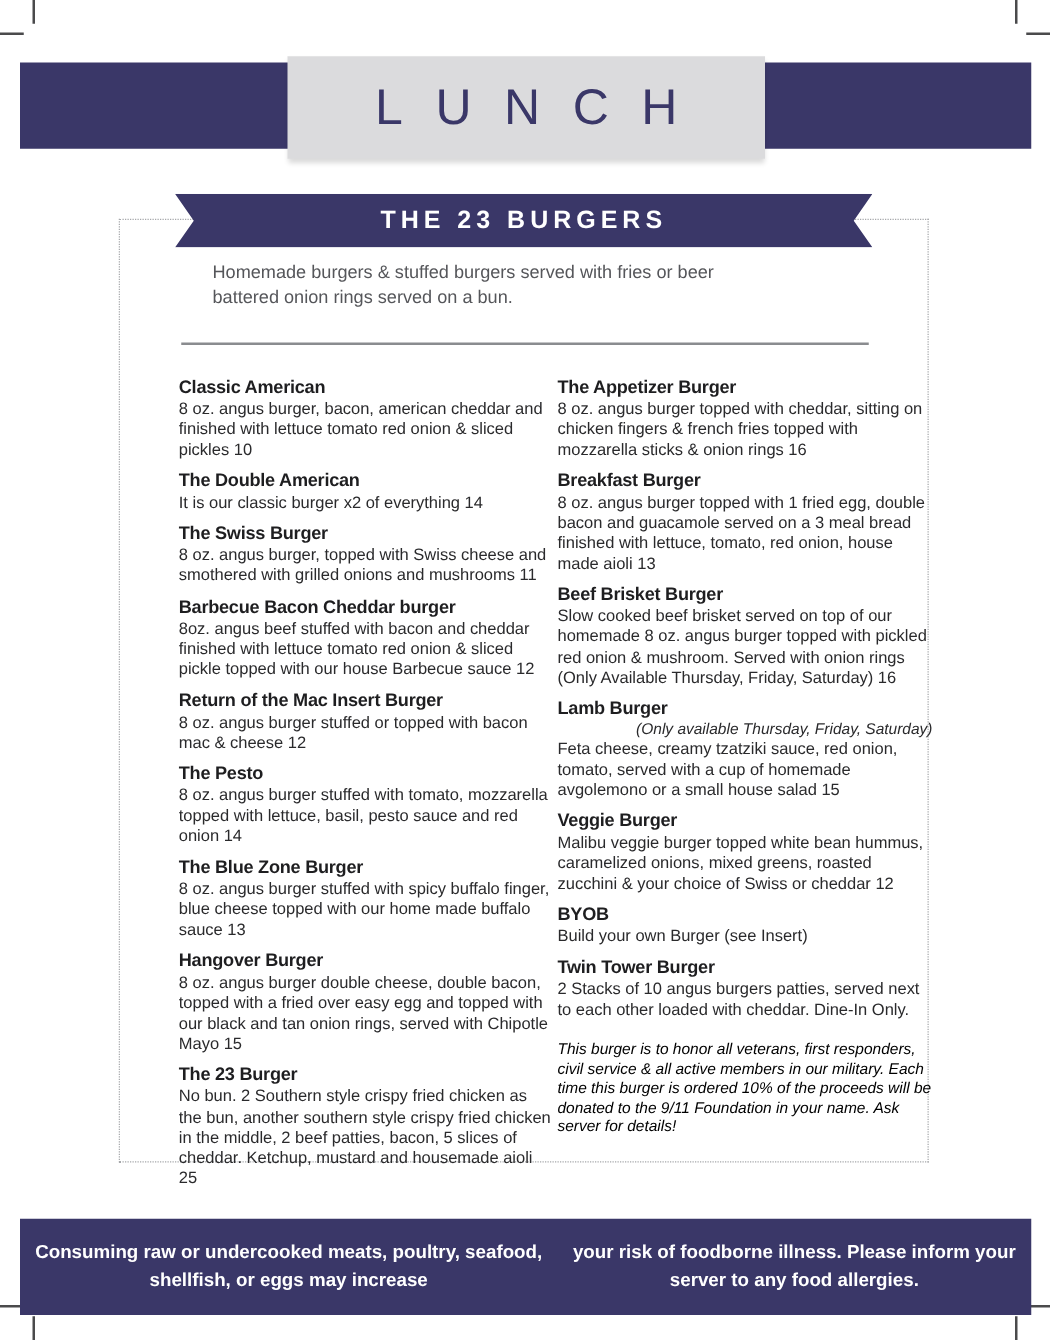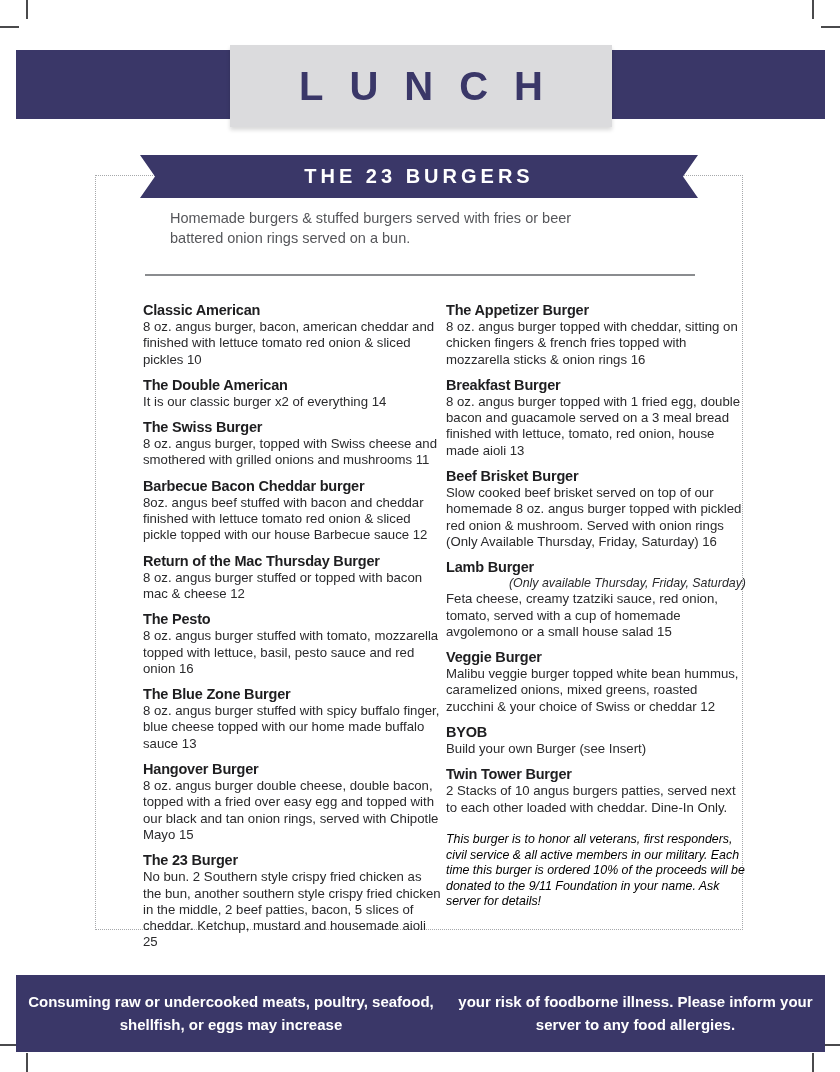--- a/index.html
+++ b/index.html
@@ -34,21 +34,21 @@
   
   .lunch-box {
     position:absolute; left:230px; top:45px; width:382px; height:82px;
     background:#dbdbdd;
     box-shadow: 0 3px 4px rgba(0,0,0,0.15);
     display:flex; align-items:center; justify-content:center;
   }
   .lunch-title {
     color: var(--navy);
     font-size:40px;
-    font-weight:700;
+    font-weight:400;
     letter-spacing:26px;
     padding-left:26px;
     font-family:"Liberation Sans", sans-serif;
   }
 
   
   .dotted-box {
     position:absolute; left:95px; top:175px; width:648px; height:755px;
     border:1px dotted #a6a8ab;
   }
@@ -138,26 +138,26 @@
       </div>
       <div class="item">
         <h3>The Swiss Burger</h3>
         <p>8 oz. angus burger, topped with Swiss cheese and smothered with grilled onions and mushrooms 11</p>
       </div>
       <div class="item">
         <h3>Barbecue Bacon Cheddar burger</h3>
         <p>8oz. angus beef stuffed with bacon and cheddar finished with lettuce tomato red onion &amp; sliced pickle topped with our house Barbecue sauce 12</p>
       </div>
       <div class="item">
-        <h3>Return of the Mac Thursday Burger</h3>
+        <h3>Return of the Mac Insert Burger</h3>
         <p>8 oz. angus burger stuffed or topped with bacon mac &amp; cheese 12</p>
       </div>
       <div class="item">
         <h3>The Pesto</h3>
-        <p>8 oz. angus burger stuffed with tomato, mozzarella topped with lettuce, basil, pesto sauce and red onion 16</p>
+        <p>8 oz. angus burger stuffed with tomato, mozzarella topped with lettuce, basil, pesto sauce and red onion 14</p>
       </div>
       <div class="item">
         <h3>The Blue Zone Burger</h3>
         <p>8 oz. angus burger stuffed with spicy buffalo finger, blue cheese topped with our home made buffalo sauce 13</p>
       </div>
       <div class="item">
         <h3>Hangover Burger</h3>
         <p>8 oz. angus burger double cheese, double bacon, topped with a fried over easy egg and topped with our black and tan onion rings, served with Chipotle Mayo 15</p>
       </div>
       <div class="item">

